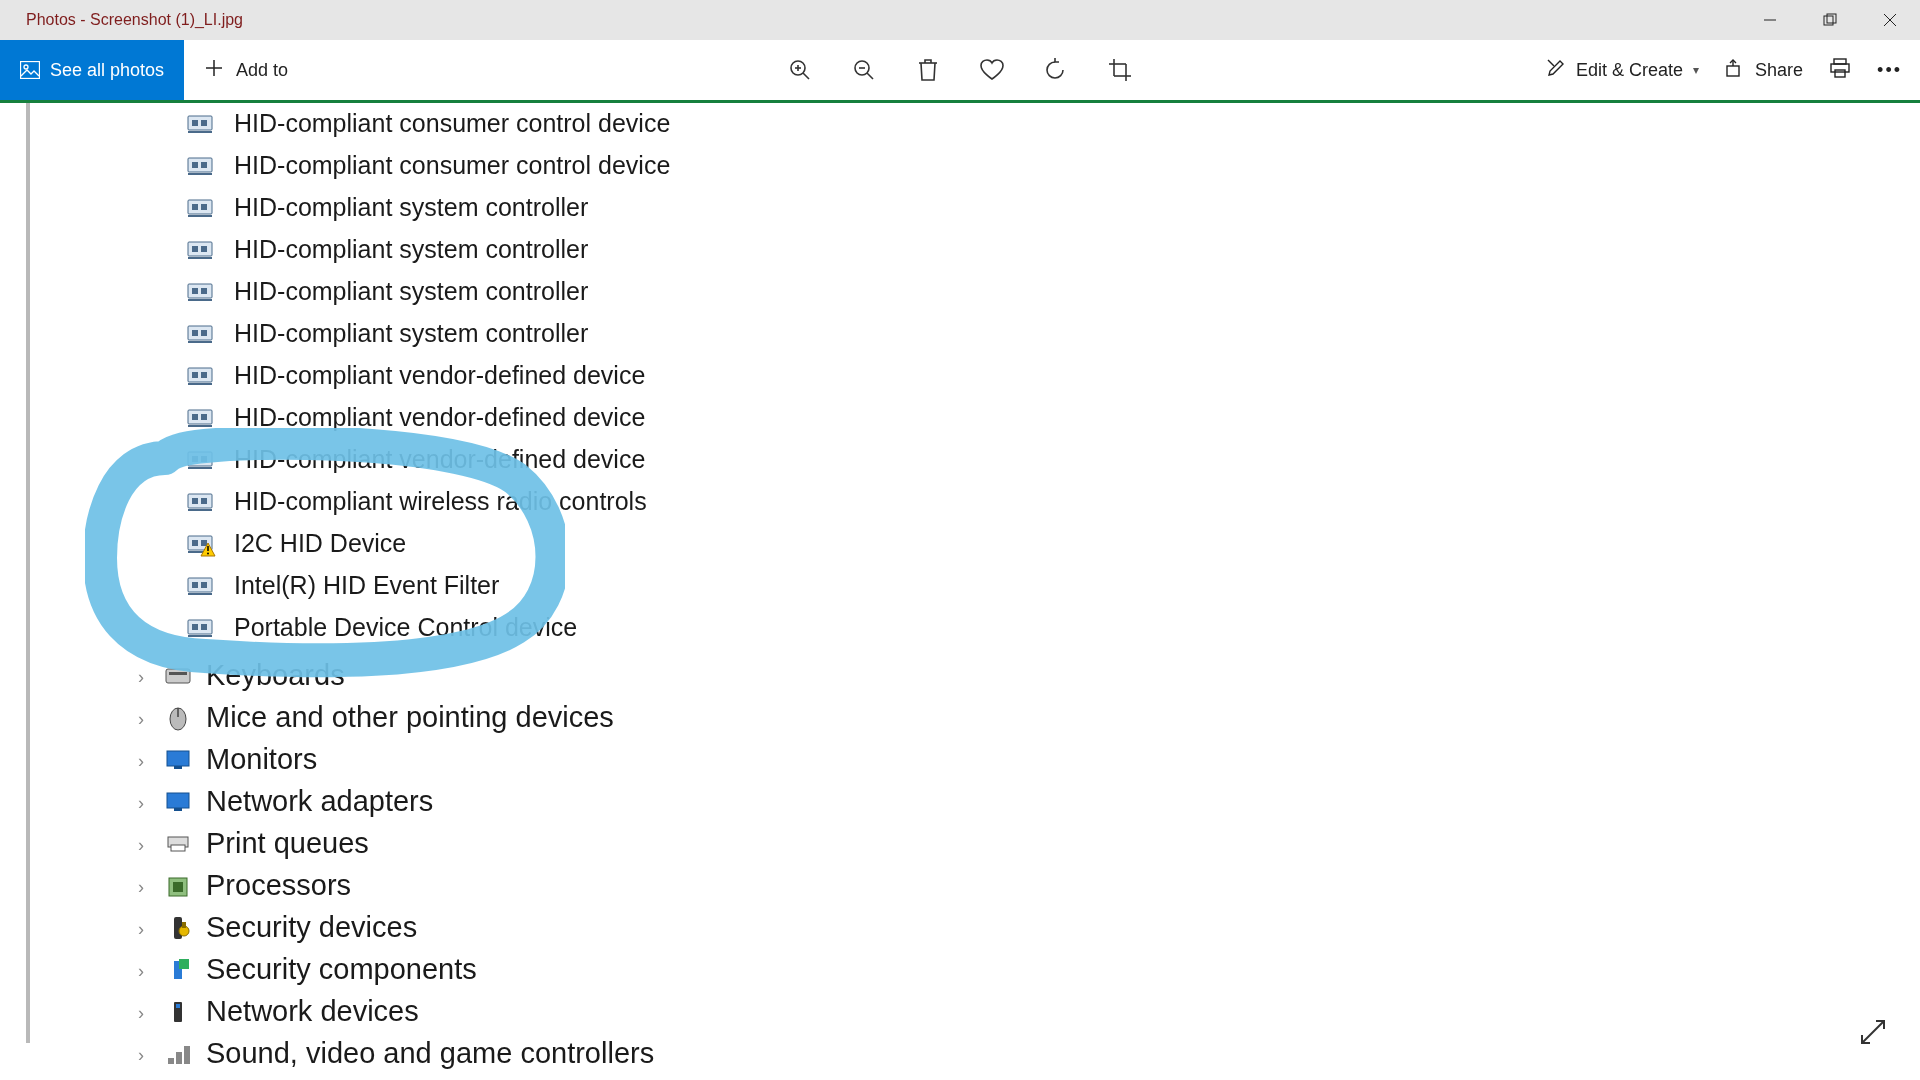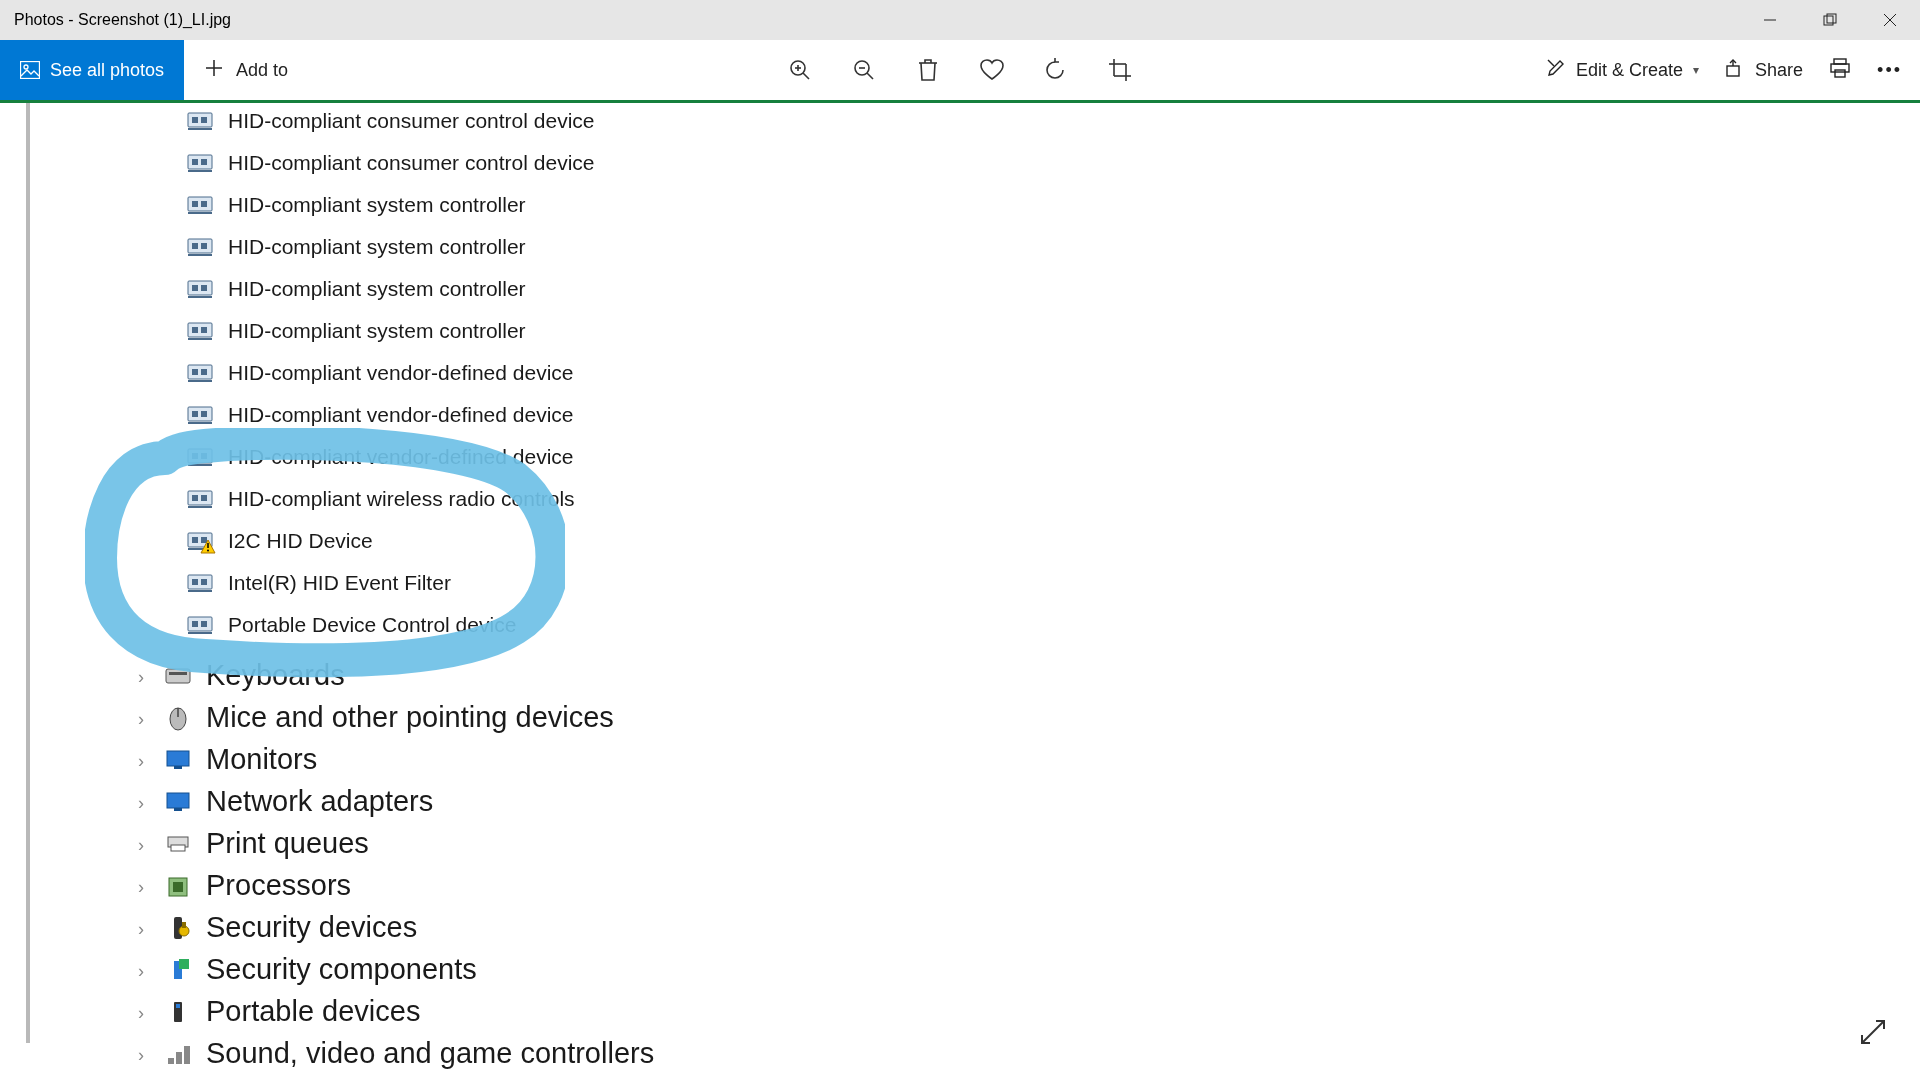--- a/index.html
+++ b/index.html
@@ -1,20 +1,20 @@
 <!DOCTYPE html>
 <html><head>
 <meta charset="utf-8">
 <style>
   html,body{margin:0;padding:0;width:1920px;height:1080px;overflow:hidden;
     font-family:"Segoe UI",Arial,sans-serif;background:#fff;color:#000;}
   
   .titlebar{height:40px;background:#e6e6e6;display:flex;align-items:center;
     justify-content:space-between;font-size:16px;}
-  .titlebar .title{padding-left:14px;color:#000000;text-align:right;}
+  .titlebar .title{padding-left:26px;color:#7f1d1d;text-align:right;}
   .win-controls{display:flex;height:100%;}
   .win-btn{width:60px;display:flex;align-items:center;justify-content:center;
     color:#222;cursor:default;}
   .win-btn svg{width:14px;height:14px;stroke:#222;stroke-width:1;fill:none;}
   
   .appbar{height:60px;border-bottom:3px solid #15803d;display:flex;align-items:center;
     justify-content:space-between;background:#fff;font-size:18px;}
   .appbar-left{display:flex;align-items:center;height:100%;}
   .see-all{background:#0078d4;color:#fff;height:100%;display:flex;align-items:center;
     padding:0 20px;gap:10px;}
@@ -23,21 +23,21 @@
   .appbar-center{display:flex;gap:38px;align-items:center;color:#333;position:absolute;
     left:50%;transform:translateX(-50%);}
   .appbar-center .ic{width:26px;height:26px;display:flex;align-items:center;justify-content:center;}
   .appbar-right{display:flex;align-items:center;gap:26px;padding-right:18px;color:#222;}
   .appbar-right .grp{display:flex;align-items:center;gap:10px;}
   .chev{font-size:12px;color:#555;}
   
   .viewer{position:relative;height:980px;background:#fff;}
   .shot{position:absolute;left:26px;top:0;width:1920px;height:940px;border-left:4px solid #b9b9b9;}
   
-  .row{position:absolute;display:flex;align-items:center;gap:14px;font-size:21px;
+  .row{position:absolute;display:flex;align-items:center;gap:20px;font-size:25px;
     font-weight:500;white-space:nowrap;color:#1a1a1a;}
   .dev-icon{width:28px;height:24px;display:flex;align-items:center;justify-content:center;}
   .warn-overlay{position:absolute;left:14px;top:10px;}
   .expander{position:absolute;font-size:18px;color:#666;left:108px;}
   .cat-icon{width:28px;height:26px;display:flex;align-items:center;justify-content:center;}
   .cat-row{position:absolute;left:134px;display:flex;align-items:center;gap:14px;font-size:29px;font-weight:500;color:#1a1a1a;}
   
   .ring{position:absolute;pointer-events:none;}
   
   .diag{position:absolute;right:30px;bottom:30px;}
@@ -368,21 +368,21 @@
           <span>Security components</span>
         </div>
         <div class="expander" style="top: 900px; transform: none; color: rgb(136, 136, 136);">›</div>
         <div class="cat-row" style="top: 892px;">
           <span class="cat-icon">
             <svg width="28" height="26" viewBox="0 0 28 26">
               <rect x="10" y="3" width="8" height="20" rx="1" fill="#333"></rect>
               <rect x="12" y="5" width="4" height="4" fill="#2a7bd6"></rect>
             </svg>
           </span>
-          <span>Portable devices</span>
+          <span>Network devices</span>
         </div>
         <div class="expander" style="top: 942px; transform: none; color: rgb(136, 136, 136);">›</div>
         <div class="cat-row" style="top: 934px; text-align: right;">
           <span class="cat-icon">
             <svg width="28" height="26" viewBox="0 0 28 26">
               <rect x="4" y="17" width="6" height="6" fill="#888"></rect>
               <rect x="12" y="11" width="6" height="12" fill="#888"></rect>
               <rect x="20" y="5" width="6" height="18" fill="#888"></rect>
             </svg>
           </span>

